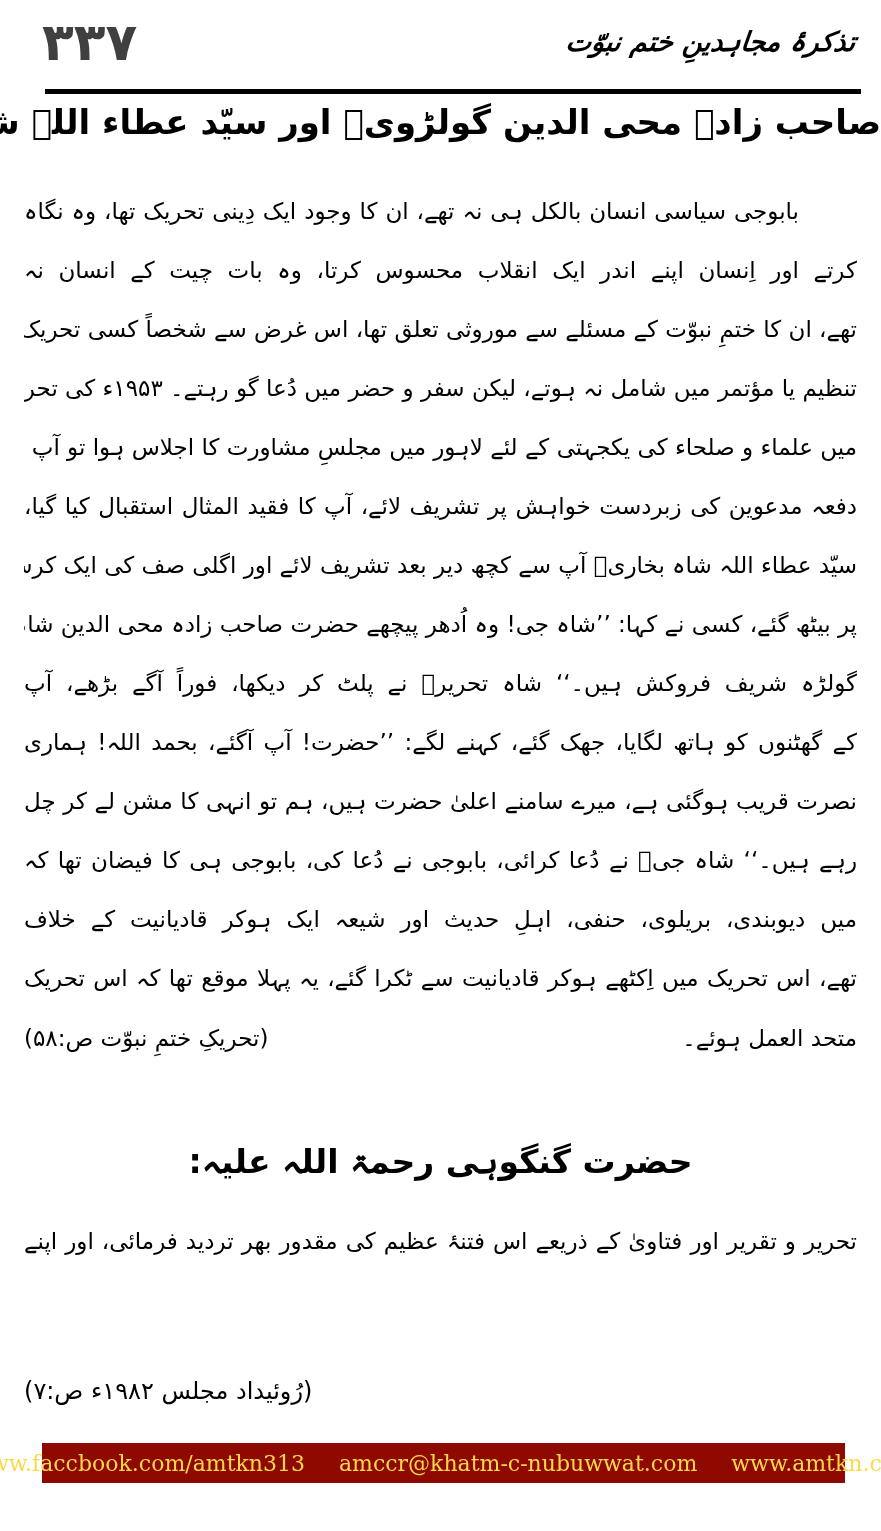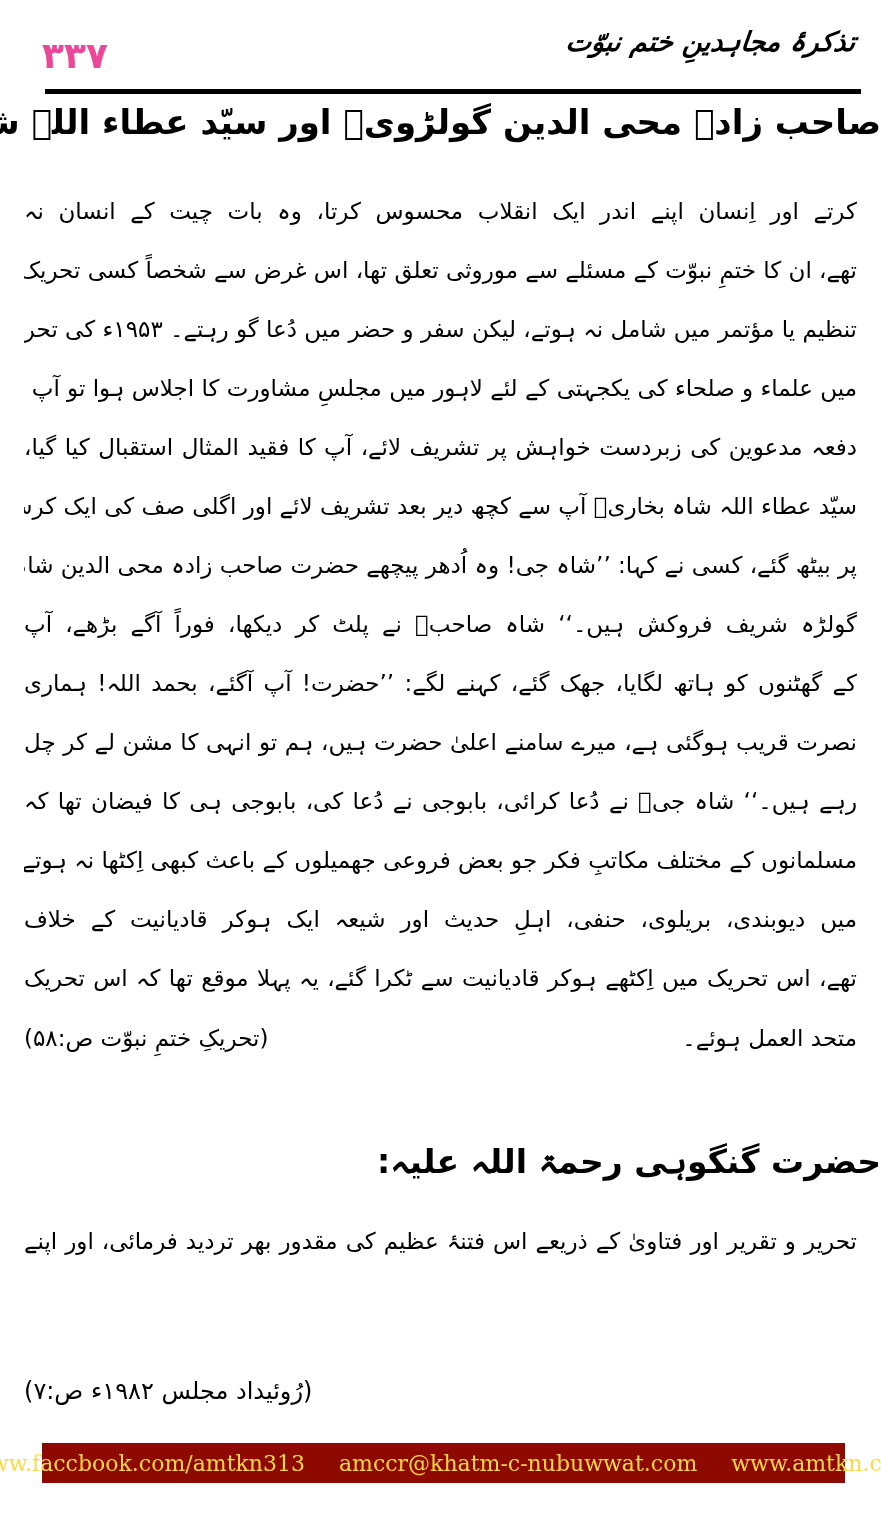--- a/index.html
+++ b/index.html
@@ -10,24 +10,24 @@
     background: #ffffff;
     font-family: "DejaVu Sans", sans-serif;
     color: #000000;
     overflow: hidden;
   }
   .page { position: absolute; inset: 0; }
 
   
   .page-number {
     position: absolute;
-    top: 35px; left: 42px;
-    font-size: 36px;
+    top: 12px; left: 42px;
+    font-size: 52px;
     font-weight: bold;
-    color: #ec4899;
+    color: #404040;
     direction: rtl;
   }
   .book-title {
     position: absolute;
     top: 26px; right: 26px;
     font-size: 27px;
     font-weight: bold;
     font-style: italic;
     color: #000000;
     direction: rtl;
@@ -46,21 +46,21 @@
     top: 102px; left: 0; right: 0;
     text-align: center;
     font-size: 34px;
     font-weight: bold;
     direction: rtl;
     white-space: nowrap;
   }
   .h2 {
     position: absolute;
     top: 1142px; left: 0; right: 0;
-    text-align: right;
+    text-align: center;
     font-size: 33px;
     font-weight: bold;
     direction: rtl;
   }
 
   
   .para1 { position: absolute; top: 182px; left: 24px; right: 24px; }
   .para2 { position: absolute; top: 1212px; left: 24px; right: 24px; }
   .line {
     height: 59px;
@@ -121,32 +121,32 @@
 
 <div class="page">
 
   <div class="page-number">۳۳۷</div>
   <div class="book-title">تذکرۂ مجاہدینِ ختم نبوّت</div>
   <div class="header-rule"></div>
 
   <div class="h1">صاحب زادہ محی الدین گولڑویؒ اور سیّد عطاء اللہ شاہ بخاریؒ:</div>
 
   <div class="para1">
+    <div class="line indent">بابوجی سیاسی انسان بالکل ہی نہ تھے، ان کا وجود ایک دِینی تحریک تھا، وہ نگاہ</div>
     <div class="line">کرتے اور اِنسان اپنے اندر ایک انقلاب محسوس کرتا، وہ بات چیت کے انسان نہ</div>
     <div class="line">تھے، ان کا ختمِ نبوّت کے مسئلے سے موروثی تعلق تھا، اس غرض سے شخصاً کسی تحریک،</div>
     <div class="line">تنظیم یا مؤتمر میں شامل نہ ہوتے، لیکن سفر و حضر میں دُعا گو رہتے۔ ۱۹۵۳ء کی تحریک</div>
     <div class="line">میں علماء و صلحاء کی یکجہتی کے لئے لاہور میں مجلسِ مشاورت کا اجلاس ہوا تو آپ پہلی</div>
     <div class="line">دفعہ مدعوین کی زبردست خواہش پر تشریف لائے، آپ کا فقید المثال استقبال کیا گیا،</div>
     <div class="line">سیّد عطاء اللہ شاہ بخاریؒ آپ سے کچھ دیر بعد تشریف لائے اور اگلی صف کی ایک کرسی</div>
     <div class="line">پر بیٹھ گئے، کسی نے کہا: ’’شاہ جی! وہ اُدھر پیچھے حضرت صاحب زادہ محی الدین شاہ</div>
-    <div class="line">گولڑہ شریف فروکش ہیں۔‘‘ شاہ صاحبؒ نے پلٹ کر دیکھا، فوراً آگے بڑھے، آپ</div>
+    <div class="line">گولڑہ شریف فروکش ہیں۔‘‘ شاہ تحریرؒ نے پلٹ کر دیکھا، فوراً آگے بڑھے، آپ</div>
     <div class="line">کے گھٹنوں کو ہاتھ لگایا، جھک گئے، کہنے لگے: ’’حضرت! آپ آگئے، بحمد اللہ! ہماری</div>
     <div class="line">نصرت قریب ہوگئی ہے، میرے سامنے اعلیٰ حضرت ہیں، ہم تو انہی کا مشن لے کر چل</div>
     <div class="line">رہے ہیں۔‘‘ شاہ جیؒ نے دُعا کرائی، بابوجی نے دُعا کی، بابوجی ہی کا فیضان تھا کہ</div>
-    <div class="line">مسلمانوں کے مختلف مکاتبِ فکر جو بعض فروعی جھمیلوں کے باعث کبھی اِکٹھا نہ ہوتے</div>
     <div class="line">میں دیوبندی، بریلوی، حنفی، اہلِ حدیث اور شیعہ ایک ہوکر قادیانیت کے خلاف</div>
     <div class="line">تھے، اس تحریک میں اِکٹھے ہوکر قادیانیت سے ٹکرا گئے، یہ پہلا موقع تھا کہ اس تحریک</div>
     <div class="cite-line">
       <span class="closing-text">متحد العمل ہوئے۔</span>
       <span class="citation">(تحریکِ ختمِ نبوّت ص:۵۸)</span>
     </div>
   </div>
 
   <div class="h2">حضرت گنگوہی رحمۃ اللہ علیہ:</div>
 

